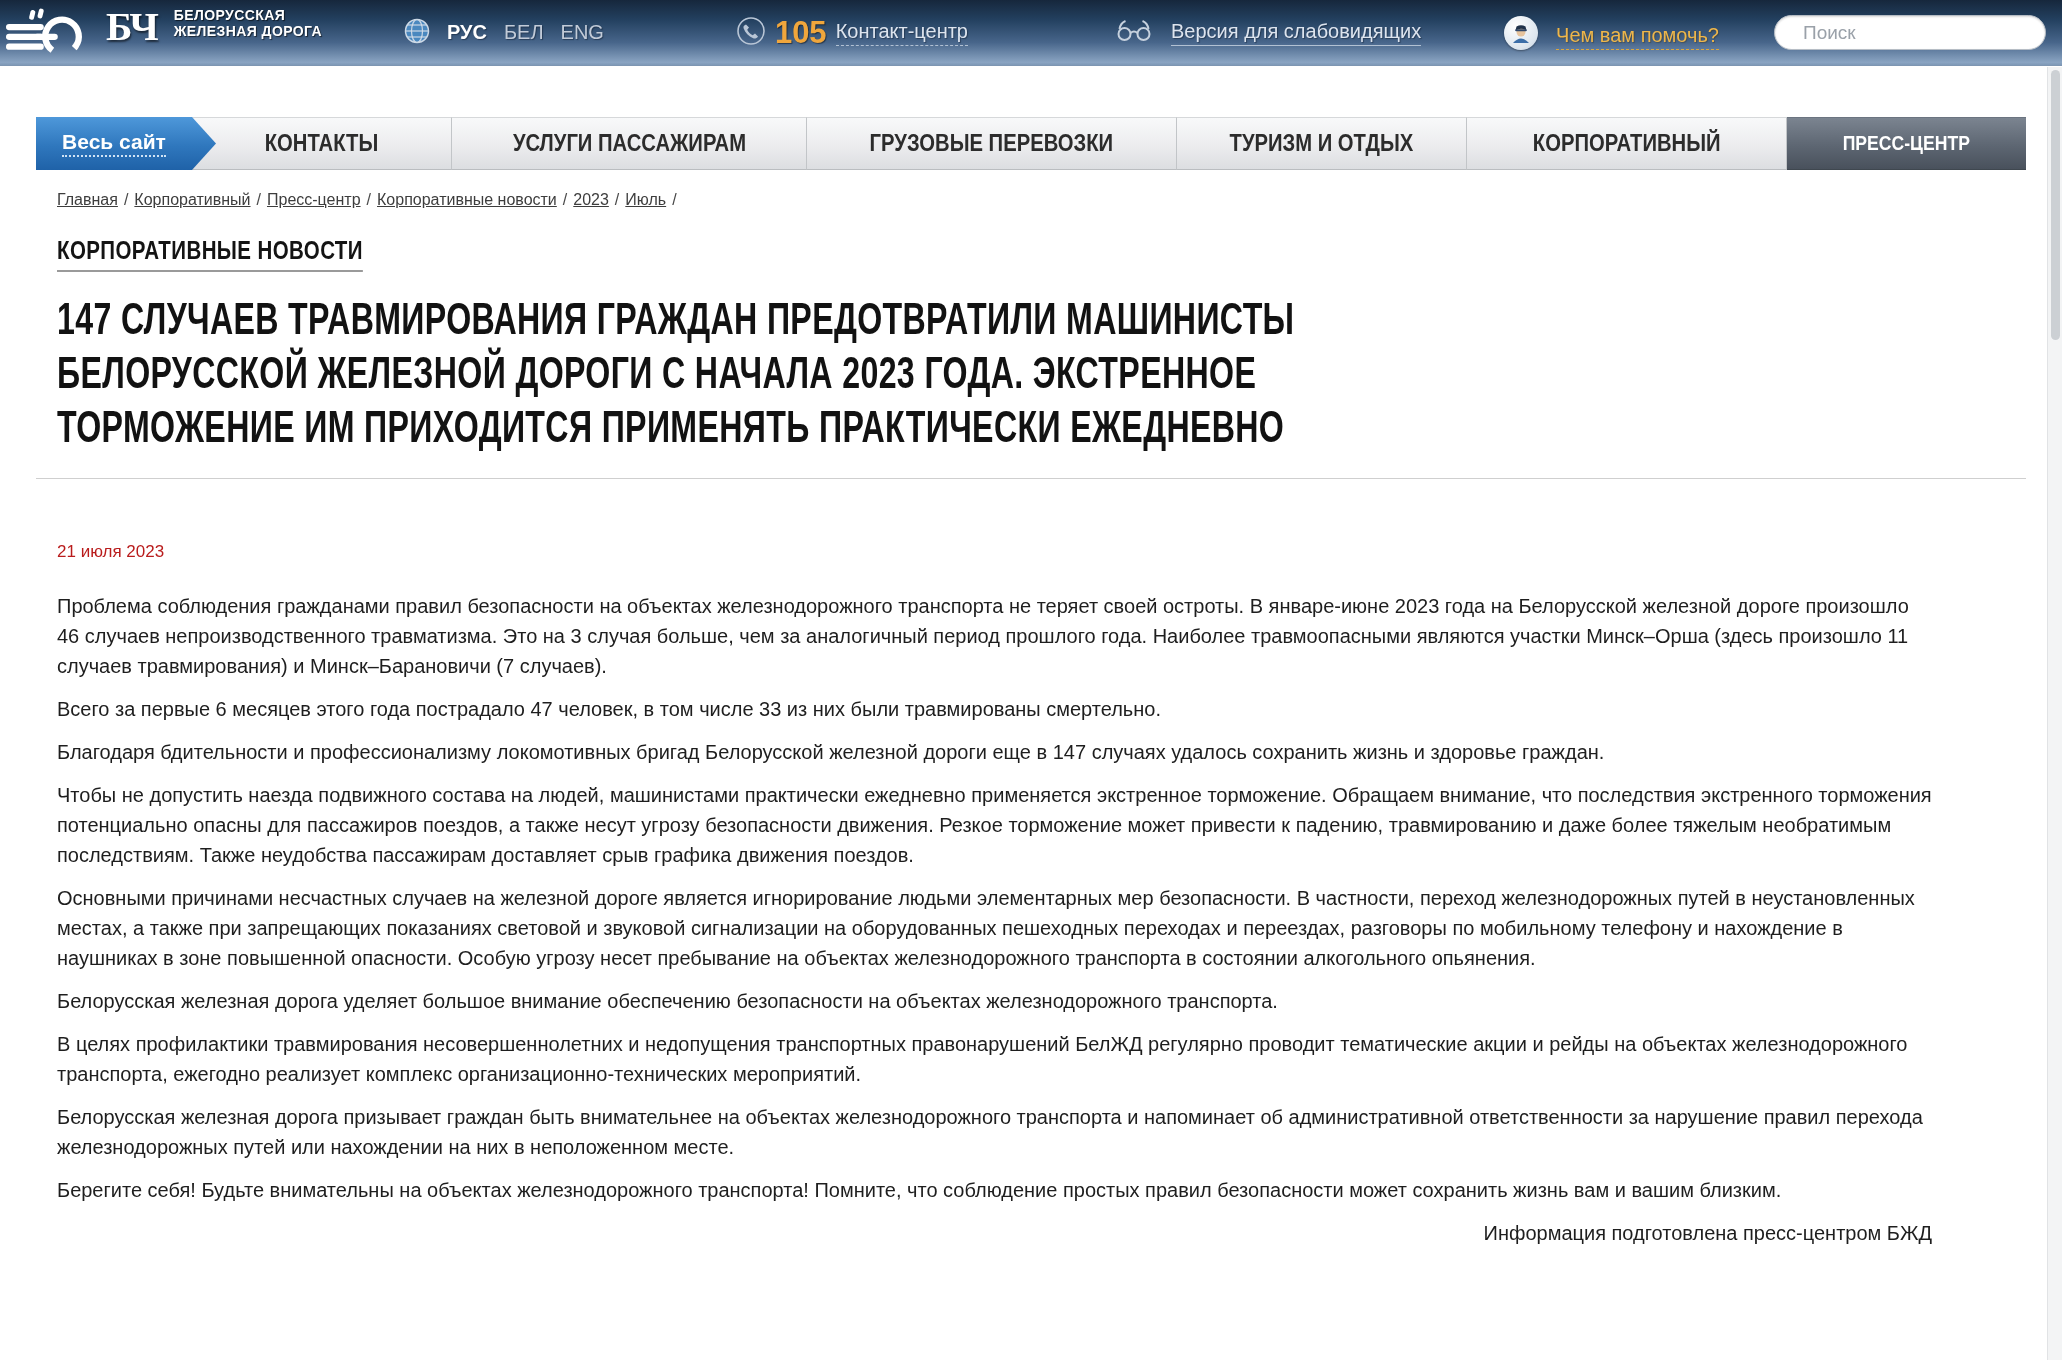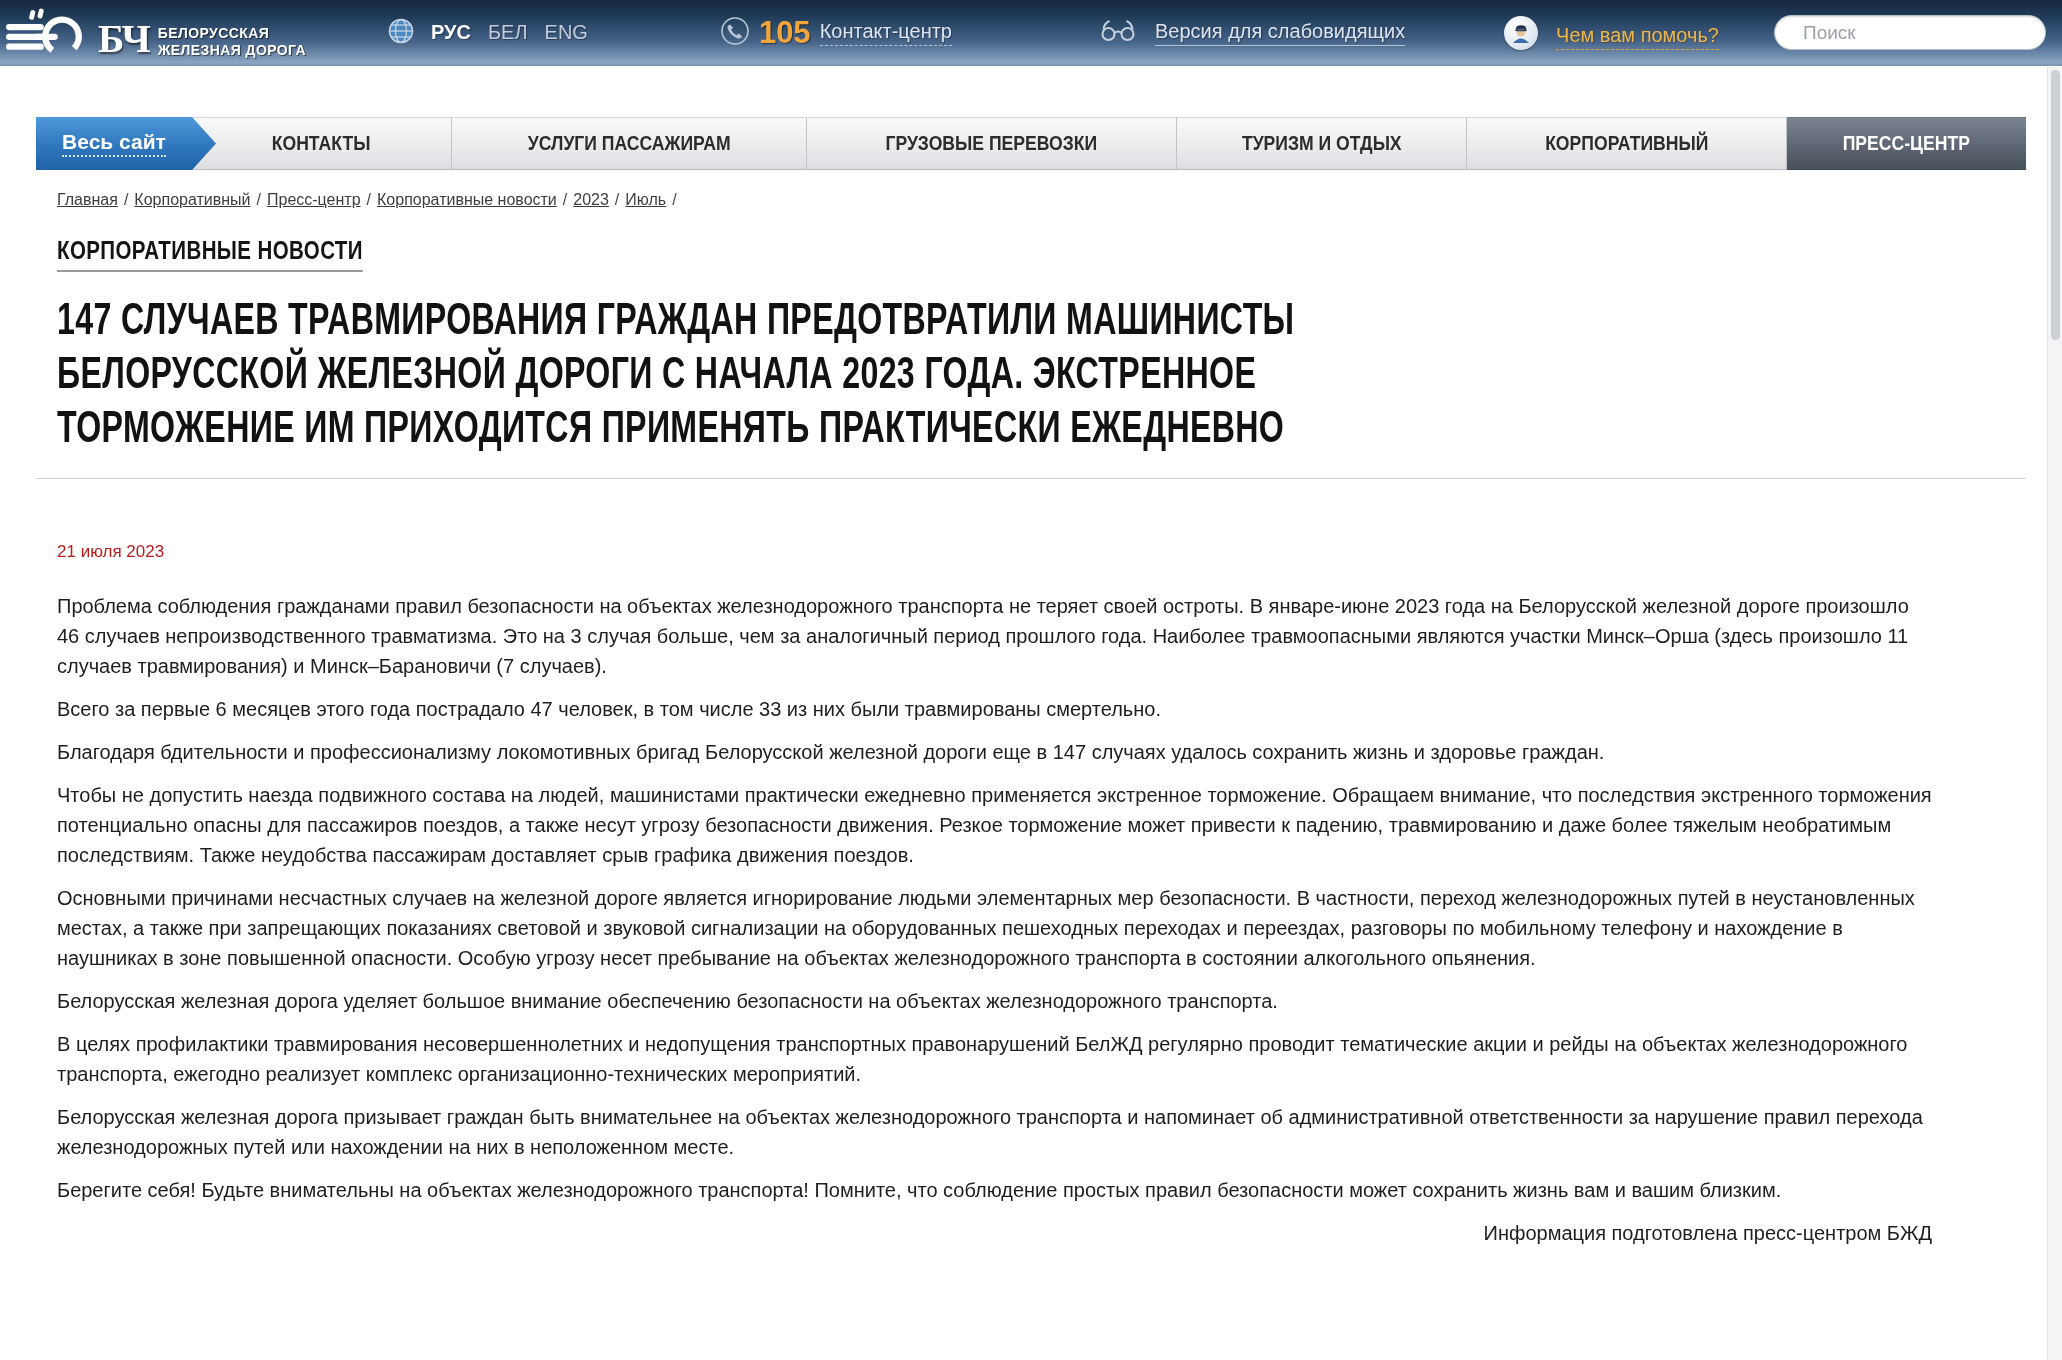--- a/index.html
+++ b/index.html
@@ -13,21 +13,21 @@
 
   
   .topbar {
     height: 66px;
     background: linear-gradient(180deg, #16273c 0%, #23405f 30%, #47658a 65%, #8aa4c2 96%, #7e99b7 100%);
     border-bottom: 1px solid #7e96b2;
     display: flex;
     align-items: center;
     padding: 0 16px 0 6px;
   }
-  .logo { display: flex; align-items: flex-end; gap: 8px; flex: 0 0 auto; cursor: pointer; }
+  .logo { display: flex; align-items: flex-start; gap: 16px; flex: 0 0 auto; cursor: pointer; }
   .logo svg { display: block; }
   .logo-abbr {
     font-family: "Liberation Serif", serif;
     font-weight: bold;
     font-size: 40px;
     color: #fff;
     letter-spacing: -1px;
     text-shadow: 1px 2px 2px rgba(0,0,0,.55);
     line-height: 1;
   }
@@ -96,21 +96,21 @@
     background: linear-gradient(180deg, #4e98da 0%, #2f77bd 55%, #1f62a8 100%);
     clip-path: polygon(0 0, calc(100% - 24px) 0, 100% 50%, calc(100% - 24px) 100%, 0 100%);
     color: #fff; font-size: 21px; font-weight: bold;
     padding-right: 24px;
   }
   .tab-blue .tl { transform: none; border-bottom: 2px dotted #cfe3f5; padding-bottom: 1px; }
   .tab-gray {
     background: linear-gradient(180deg, #f8f9fa 0%, #ececee 55%, #dcdee1 100%);
     border-top: 1px solid #d6d8da; border-bottom: 1px solid #babdc0;
     border-right: 1px solid #c2c5c8;
-    color: #2c2c2c; font-size: 20px; font-weight: bold;
+    color: #2c2c2c; font-size: 23px; font-weight: bold;
   }
   .tab-gray:first-of-type { border-left: 1px solid #c2c5c8; }
   .tab-dark {
     background: linear-gradient(180deg, #7b8490 0%, #5d6672 55%, #49515c 100%);
     color: #ffffff; font-size: 20px; font-weight: bold;
     border-top: 1px solid #6b7480; border-bottom: 1px solid #3f474f;
   }
   .w-kontakty { flex: 0 0 260px; }
   .w-uslugi   { flex: 0 0 355px; }
   .w-gruz     { flex: 0 0 370px; }

